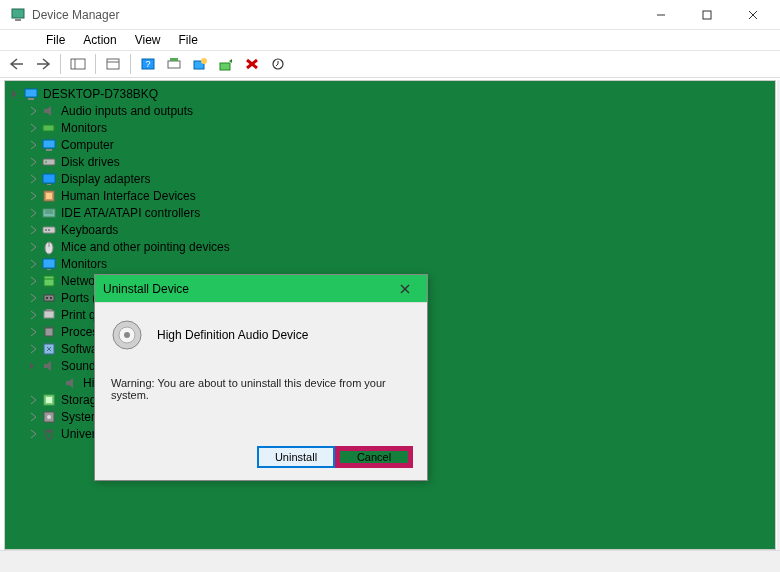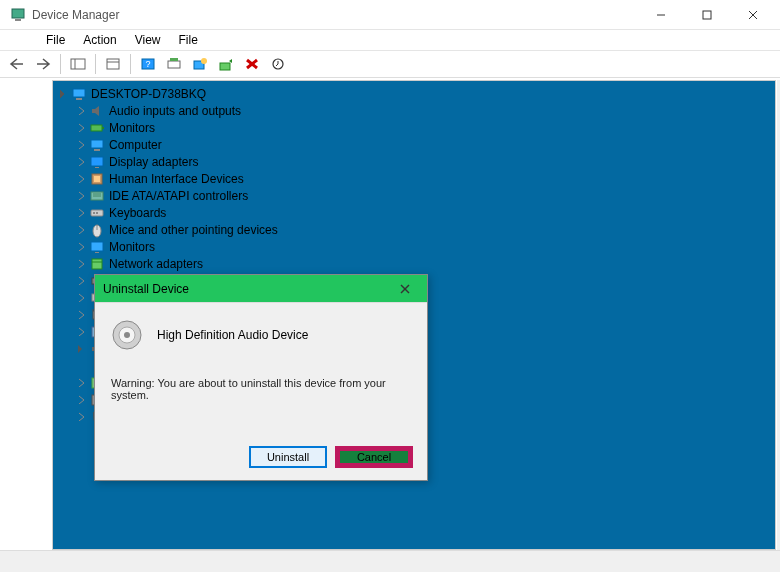--- a/index.html
+++ b/index.html
@@ -12,41 +12,41 @@
 .window-buttons .wbtn { width: 46px; height: 30px; display: flex; align-items: center; justify-content: center; color: #555; }
 .window-buttons .wbtn svg { width: 10px; height: 10px; }
 
 .menubar { display: flex; height: 20px; align-items: center; padding: 0 6px; gap: 2px; margin-left: 32px; }
 .menubar .menuitem { padding: 2px 8px; }
 
 .toolbar { display: flex; align-items: center; height: 28px; padding: 0 6px; border-top: 1px solid #e5e5e5; border-bottom: 1px solid #ddd; gap: 4px; }
 .toolbar .sep { width: 1px; height: 20px; background: #ccc; margin: 0 2px; }
 .toolbar .tbtn { width: 22px; height: 22px; display: flex; align-items: center; justify-content: center; }
 
-.content { position: absolute; top: 80px; left: 4px; right: 4px; bottom: 22px; border: 1px solid #ccc; overflow: auto; background: #0369a1; margin-left: 48px; }
+.content { position: absolute; top: 80px; left: 4px; right: 4px; bottom: 22px; border: 1px solid #ccc; overflow: auto; background: #15803d; }
 .tree { padding: 4px 0; }
 .tree-root, .tree-cat, .tree-sub { display: flex; align-items: center; height: 17px; white-space: nowrap; }
 .tree-root { padding-left: 4px; }
 .tree-cat { padding-left: 22px; }
 .tree-sub { padding-left: 44px; }
 .expander { width: 12px; height: 12px; display: flex; align-items: center; justify-content: center; color: #666; margin-right: 2px; }
 .expander svg { width: 9px; height: 9px; }
 .dev-icon { width: 16px; height: 16px; margin-right: 4px; flex-shrink: 0; }
 
 .statusbar { position: absolute; bottom: 0; left: 0; right: 0; height: 22px; border-top: 1px solid #ddd; background: #f0f0f0; }
 
 .dialog { position: absolute; left: 94px; top: 274px; width: 334px; height: 207px; background: #f0f0f0; border: 1px solid #888; box-shadow: 2px 2px 8px rgba(0,0,0,0.25); }
 .dialog-titlebar { display: flex; align-items: center; height: 28px; background: #22c55e; border-bottom: 1px solid #ddd; padding: 0 8px; }
 .dialog-titlebar .dtitle { flex: 1; font-size: 12px; }
 .dialog-close { width: 28px; height: 20px; display: flex; align-items: center; justify-content: center; }
 .dialog-body { padding: 16px 16px 8px 16px; }
 .dialog-device { display: flex; align-items: center; margin-bottom: 20px; }
 .dialog-device .big-icon { width: 32px; height: 32px; margin-right: 14px; }
 .dialog-warning { font-size: 11px; color: #222; margin-top: 26px; }
-.dialog-buttons { position: absolute; bottom: 12px; right: 14px; display: flex; gap: 8px; align-items: center; }
+.dialog-buttons { position: absolute; bottom: 12px; right: 14px; display: flex; gap: 0; align-items: center; }
 .dialog-buttons .btn { width: 78px; height: 22px; font-size: 11px; background: #15803d; border: 5px solid #be185d; display: flex; align-items: center; justify-content: center; }
 .dialog-buttons .btn.primary { border: 2px solid #0078d7; background: #e5f1fb; }
 
 .shadow-track { position: absolute; top: 80px; right: 0; bottom: 22px; width: 3px; background: #f0f0f0; }
 </style>
 </head>
 <body>
 
 <div class="titlebar">
   <span class="app-icon">
@@ -198,20 +198,32 @@
             </svg></span>
           <span>Computer</span>
         </div>
         <div class="tree-cat">
           <span class="expander">
             <svg viewBox="0 0 9 9">
               <path d="M2 1 L7 5 L2 9" fill="none" stroke="#888"></path>
             </svg>
           </span>
           <span class="dev-icon"><svg viewBox="0 0 16 16">
+              <rect x="2" y="5" width="12" height="6" rx="1" fill="#bbb" stroke="#666"></rect>
+              <circle cx="5" cy="8" r="1" fill="#4a4"></circle>
+            </svg></span>
+          <span>Disk drives</span>
+        </div>
+        <div class="tree-cat">
+          <span class="expander">
+            <svg viewBox="0 0 9 9">
+              <path d="M2 1 L7 5 L2 9" fill="none" stroke="#888"></path>
+            </svg>
+          </span>
+          <span class="dev-icon"><svg viewBox="0 0 16 16">
               <rect x="2" y="3" width="12" height="9" fill="#29f" stroke="#06a"></rect>
               <rect x="6" y="13" width="4" height="1" fill="#888"></rect>
             </svg></span>
           <span>Display adapters</span>
         </div>
         <div class="tree-cat">
           <span class="expander">
             <svg viewBox="0 0 9 9">
               <path d="M2 1 L7 5 L2 9" fill="none" stroke="#888"></path>
             </svg>

